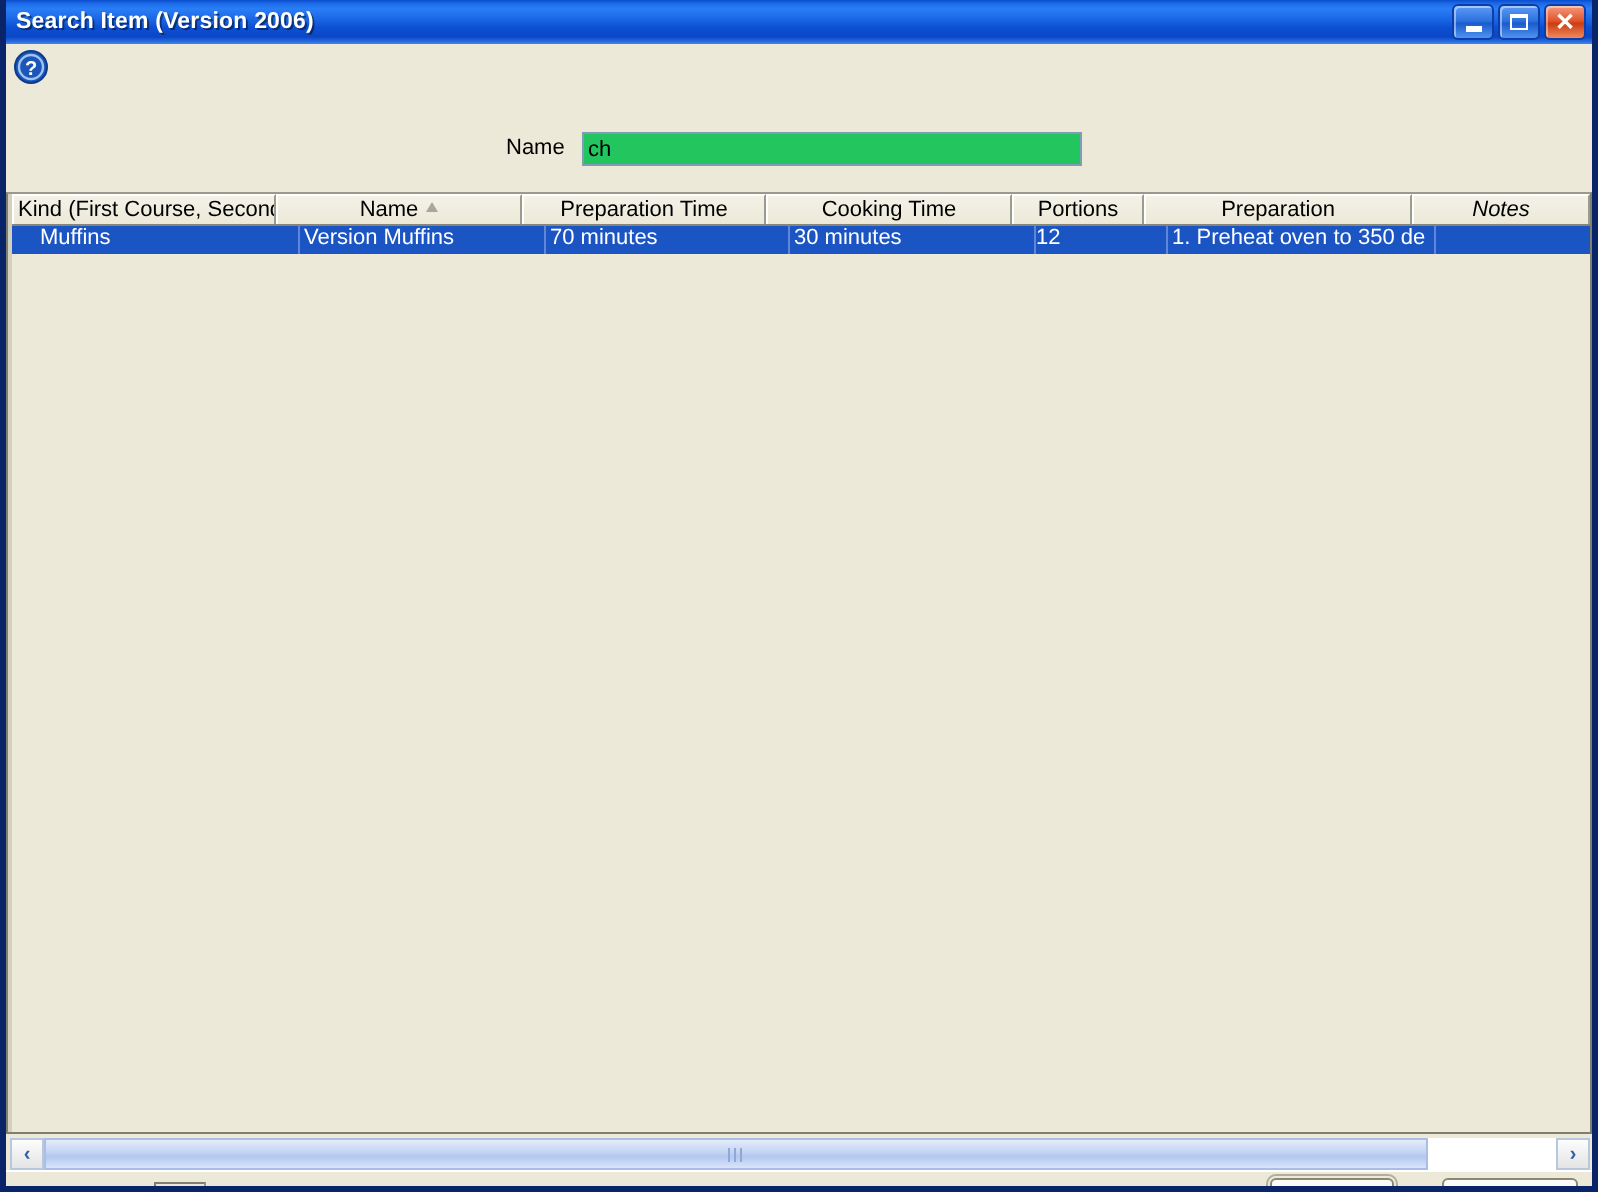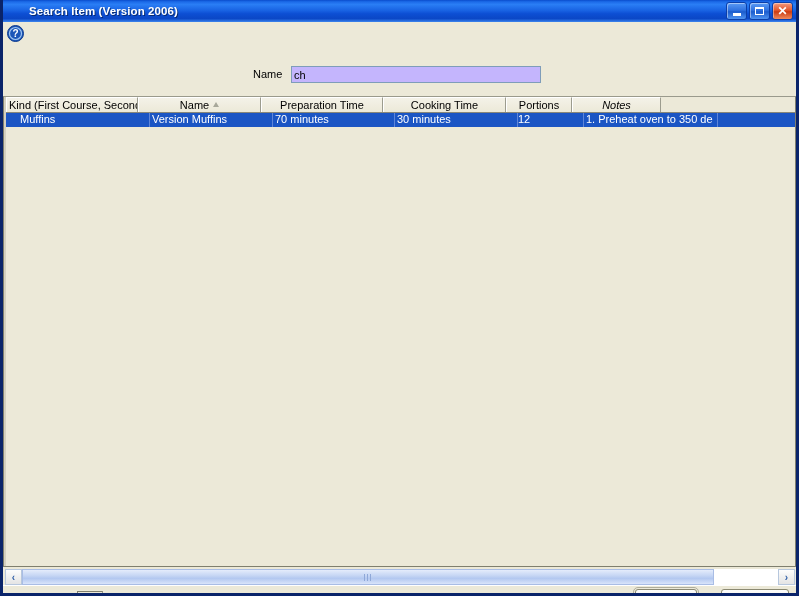--- a/index.html
+++ b/index.html
@@ -37,21 +37,20 @@
     box-sizing: border-box;
   }
   .title-text {
     color: #ffffff;
     font-size: 11.5px;
     font-weight: bold;
     padding-left: 5px;
     letter-spacing: 0.1px;
     text-shadow: 1px 1px 0 rgba(0,0,0,0.45);
     white-space: nowrap;
-    margin-left: 21px;
   }
   .title-buttons {
     position: absolute;
     right: 3px;
     top: 2px;
     display: flex;
     gap: 2px;
   }
   .tbtn {
     width: 21px;
@@ -117,21 +116,21 @@
     font-size: 11px;
     color: #000;
   }
   .name-input {
     position: absolute;
     left: 288px;
     top: 0px;
     width: 250px;
     height: 17px;
     box-sizing: border-box;
-    background: #c4b5fd;
+    background: #22c55e;
     border: 1px solid #7f9db9;
     font-family: "Liberation Sans", sans-serif;
     font-size: 11px;
     padding: 0 2px;
     color: #000;
     outline: none;
   }
 
   
   .grid {
@@ -341,20 +340,21 @@
     </div>
 
     <div class="grid">
       <div class="grid-inner">
         <div class="header-row" id="header-row">
             <div class="hcell left" style="width: 132px; flex: 0 0 132px;"><span>Kind (First Course, Second</span></div>
             <div class="hcell" style="width: 123px; flex: 0 0 123px;"><span>Name</span><span class="sort-asc"></span></div>
             <div class="hcell" style="width: 122px; flex: 0 0 122px;"><span>Preparation Time</span></div>
             <div class="hcell" style="width: 123px; flex: 0 0 123px;"><span>Cooking Time</span></div>
             <div class="hcell" style="width: 66px; flex: 0 0 66px; text-align: center;"><span>Portions</span></div>
+            <div class="hcell" style="width: 134px; flex: 0 0 134px;"><span>Preparation</span></div>
             <div class="hcell" style="width: 89px; flex: 0 0 89px; font-style: italic;"><span>Notes</span></div>
           </div>
         <div id="grid-body">
             <div class="data-row">
               <div class="dcell" style="width: 132px; flex: 0 0 132px;">Muffins</div>
               <div class="dcell" style="width: 123px; flex: 0 0 123px;">Version Muffins</div>
               <div class="dcell" style="width: 122px; flex: 0 0 122px;">70 minutes</div>
               <div class="dcell" style="width: 123px; flex: 0 0 123px;">30 minutes</div>
               <div class="dcell num" style="width: 66px; flex: 0 0 66px;">12</div>
               <div class="dcell" style="width: 134px; flex: 0 0 134px;">1. Preheat oven to 350 de</div>

